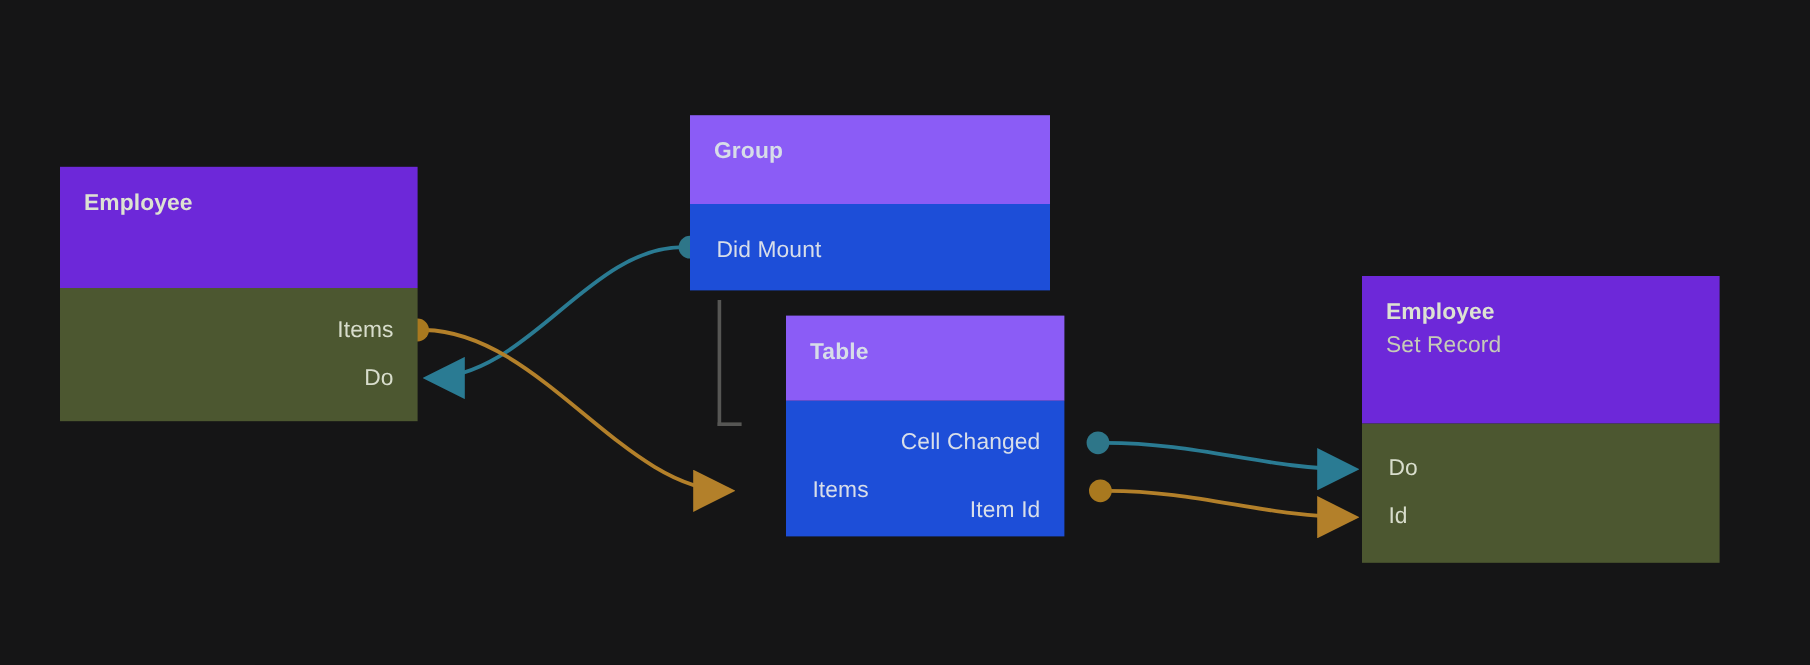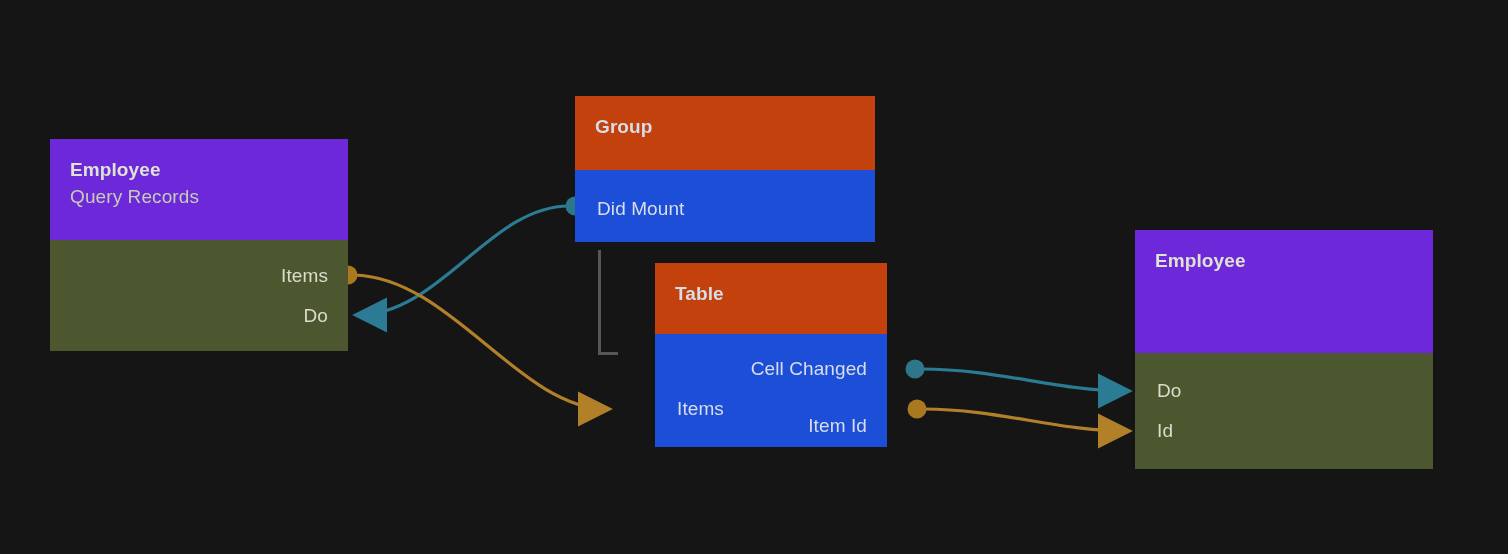--- a/index.html
+++ b/index.html
@@ -72,21 +72,21 @@
     background: #6d28d9;
   }
   .node-green .node-body {
     background: #4c5730;
   }
   .node-green .node-title { color: #dde2d2; }
   .node-green .node-subtitle { color: #c6ccb7; }
   .node-green .port-row { color: #d8ddcc; }
   
   .node-blue .node-header {
-    background: #c2410c;
+    background: #8b5cf6;
   }
   .node-blue .node-body {
     background: #1d4ed8;
   }
   .node-blue .node-title { color: #d7dde8; }
   .node-blue .port-row { color: #d8dee9; }
   .group-bracket {
     position: absolute;
     z-index: 1;
     border-left: 3px solid #565654;
@@ -128,21 +128,20 @@
 
     <g>
       <path d="M 923 409 C 1000 409 1055 431 1127 431" fill="none" stroke="#b3802a" stroke-width="3.2" marker-end="url(#arrow-orange)"></path>
       <circle cx="917" cy="409" r="9.5" fill="#a9791f"></circle>
     </g>
   </svg>
 
   <div class="node node-green" style="left:50px; top:139px; width:298px;">
     <div class="node-header" style="height:101px;">
       <div class="node-title">Employee</div>
-      <div class="node-subtitle">Query Records</div>
     </div>
     <div class="node-body" style="height:111px;">
       <div class="port-row out" style="top:25px;">
         <span>Items</span>
       </div>
       <div class="port-row out" style="top:65px;">
         <span>Do</span>
       </div>
     </div>
   </div>
@@ -171,20 +170,21 @@
       </div>
       <div class="port-row out" style="top:81px;">
         <span>Item Id</span>
       </div>
     </div>
   </div>
 
   <div class="node node-green" style="left:1135px; top:230px; width:298px;">
     <div class="node-header" style="height:123px;">
       <div class="node-title">Employee</div>
+      <div class="node-subtitle">Set Record</div>
     </div>
     <div class="node-body" style="height:116px;">
       <div class="port-row in" style="top:27px;">
         <span>Do</span>
       </div>
       <div class="port-row in" style="top:67px;">
         <span>Id</span>
       </div>
     </div>
   </div>

